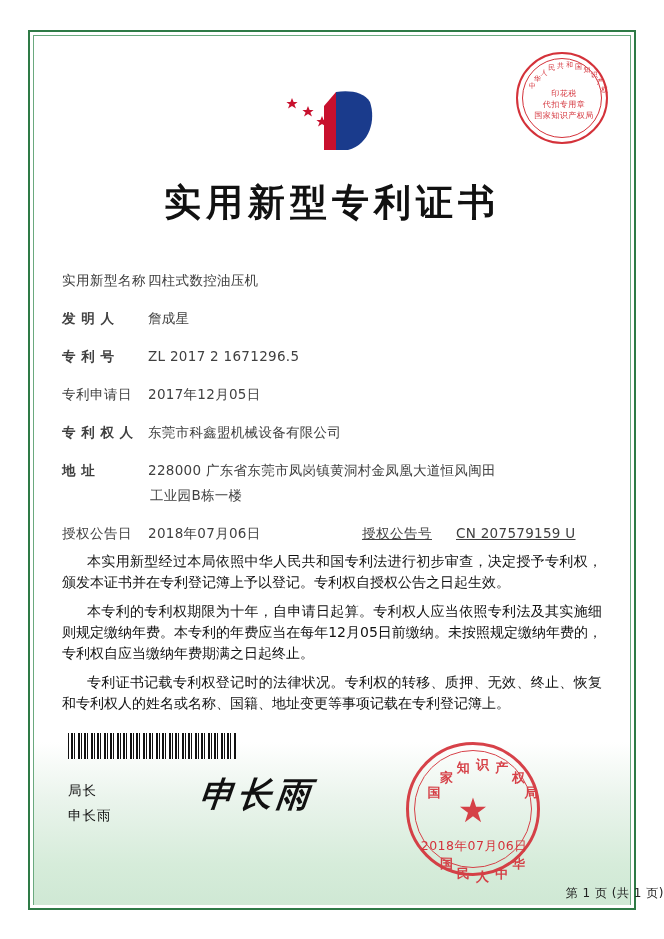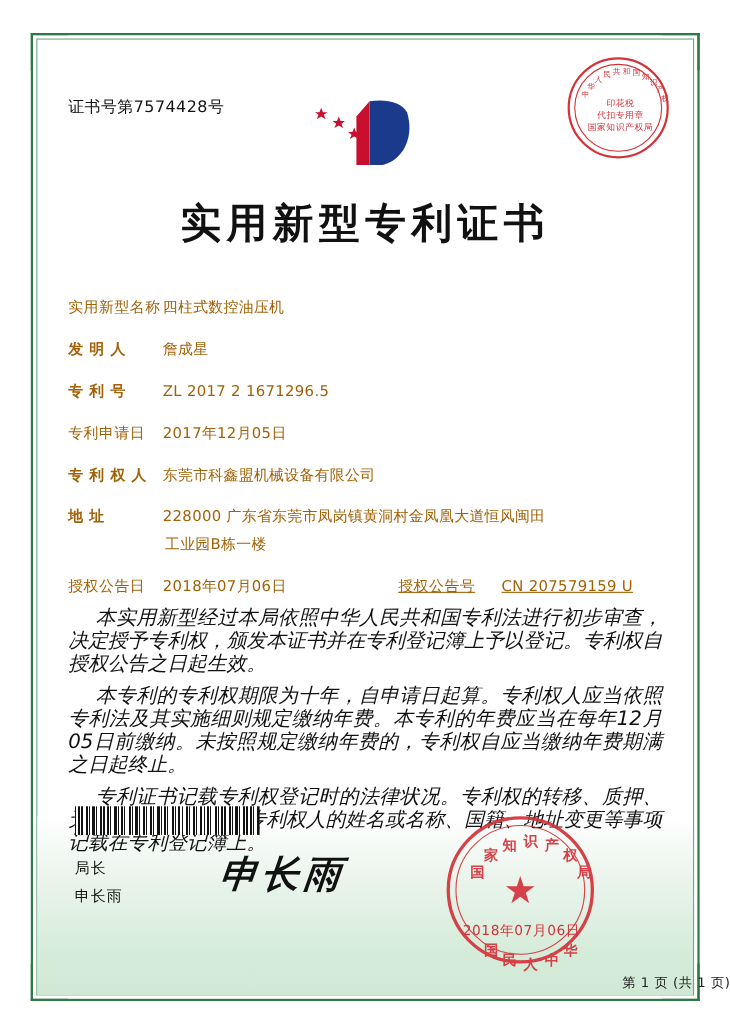--- a/index.html
+++ b/index.html
@@ -119,21 +119,21 @@
     letter-spacing: 5px;
     color: #111;
   }
 
   
   .fields {
     position: absolute;
     left: 62px; top: 270px;
     width: 540px;
     font-size: 13.5px;
-    color: #a16207;
+    color: #404040;
   }
   .field-row {
     display: flex;
     align-items: flex-start;
     margin-bottom: 18px;
     line-height: 20px;
   }
   .field-label {
     width: 86px;
     flex: none;
@@ -159,25 +159,24 @@
   }
   .announce-left { width: 300px; display: flex; }
   .announce-right { display: flex; text-decoration: underline; }
   .announce-right .field-label { width: 94px; }
 
   
   .paragraphs {
     position: absolute;
     left: 62px; top: 551px;
     width: 540px;
-    font-size: 18px;
+    font-size: 14px;
     line-height: 21px;
     color: #111;
     text-align: justify;
-    font-style: italic;
   }
   .paragraphs p {
     margin: 0 0 8px 0;
     text-indent: 25px;
   }
 
   
   .barcode {
     position: absolute;
     left: 68px; top: 733px;
@@ -272,21 +271,20 @@
 <div id="certificate">
 
   <div class="border-outer"></div>
   <div class="border-inner"></div>
   <div class="corner tl"></div>
   <div class="corner tr"></div>
   <div class="corner bl"></div>
   <div class="corner br"></div>
   <div class="bottom-band"></div>
 
-  <div class="cert-number">证书号第7574428号</div>
 
   <div class="logo">
     <svg width="110" height="70" viewBox="0 0 110 70">
       <path d="M58 6 L58 64 L70 64 C92 58 98 34 92 16 C86 6 72 4 58 6 Z" fill="#1a3b8c"></path>
       <path d="M46 20 L58 6 L58 64 L46 64 Z" fill="#c8102e"></path>
       <path d="M40 26 L54 14 L54 64 L40 64 Z" fill="#1a3b8c" opacity="0.0"></path>
       <polygon points="10,20 12,25 17,25 13,28 15,33 10,30 5,33 7,28 3,25 8,25" fill="#c8102e" transform="translate(6,-4) scale(0.8)"></polygon>
       <polygon points="10,20 12,25 17,25 13,28 15,33 10,30 5,33 7,28 3,25 8,25" fill="#c8102e" transform="translate(22,4) scale(0.8)"></polygon>
       <polygon points="10,20 12,25 17,25 13,28 15,33 10,30 5,33 7,28 3,25 8,25" fill="#c8102e" transform="translate(36,14) scale(0.8)"></polygon>
     </svg>

